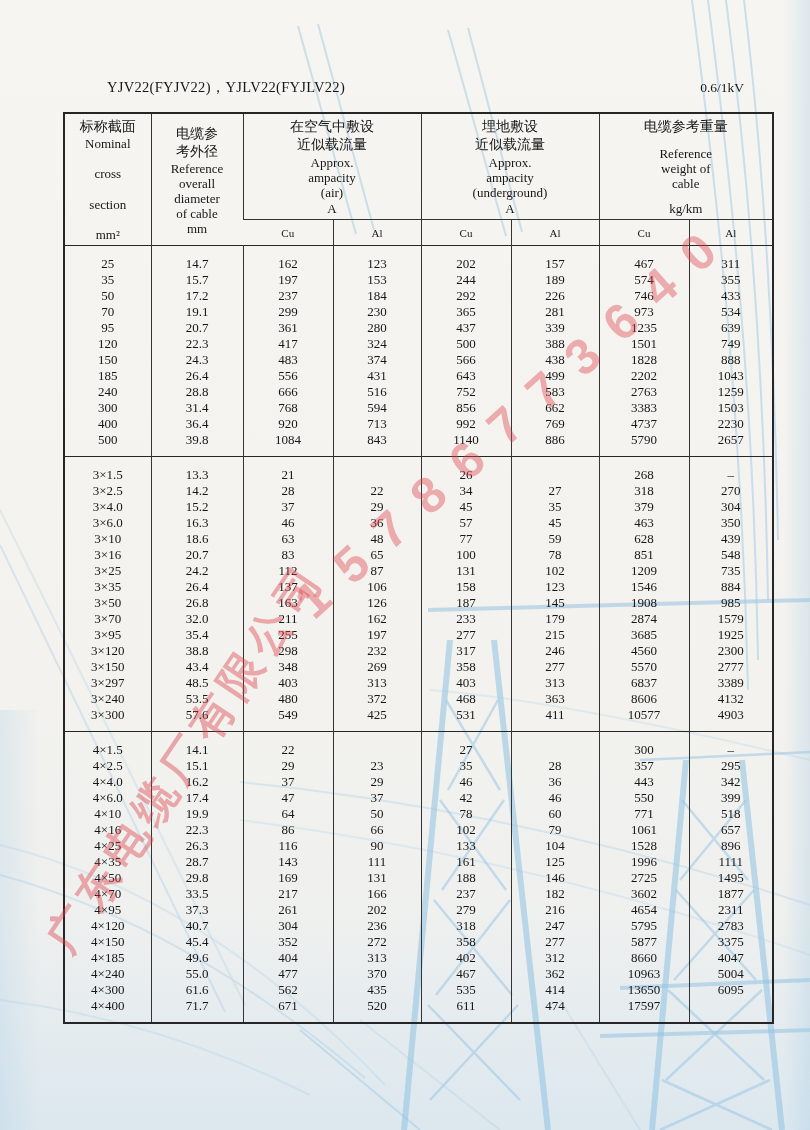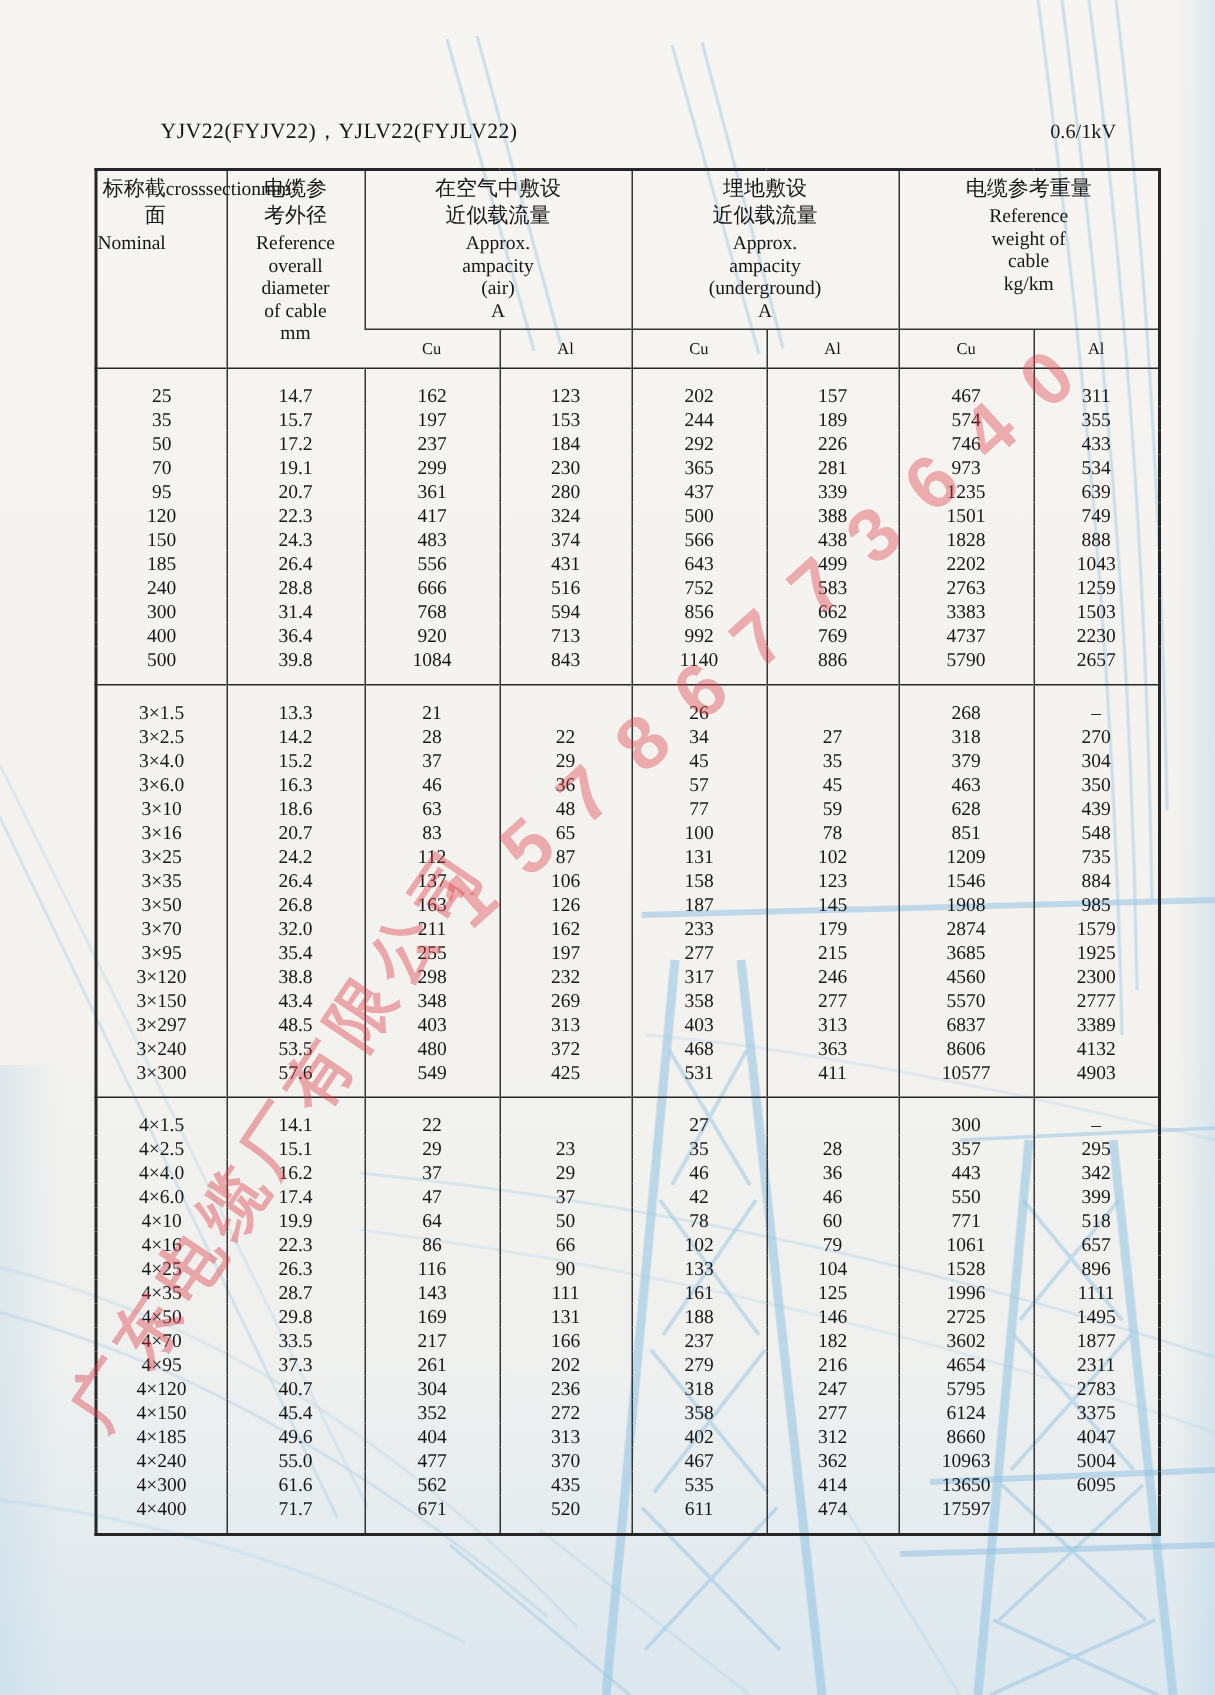--- a/index.html
+++ b/index.html
@@ -32,23 +32,23 @@
   .spec th:first-child,.spec td:first-child{border-left:none;}
   .spec thead tr.sub th{border-top:1px solid #343434;height:25px;font-size:11px;}
   .spec tbody{border-top:1.6px solid #262626;}
   .spec td{height:16px;font-size:13px;line-height:1;}
   .spec tbody tr:first-child td{padding-top:9px;}
   .spec tbody tr:last-child td{padding-bottom:9px;}
 
   .hzh{font-size:14px;line-height:18px;}
   .hen{font-size:13px;line-height:15px;}
   .hunit{font-size:13px;line-height:15px;}
-  .c1stack{height:124px;display:flex;flex-direction:row;justify-content:space-between;padding:4px 0 3px;text-align:right;}
-  .c2stack{height:124px;display:flex;flex-direction:column;justify-content:flex-start;padding:4px 0 3px;}
-  .gstack{height:98px;display:flex;flex-direction:column;padding:3px 0 2px;}
+  .c1stack{height:124px;display:flex;flex-direction:column;justify-content:space-between;padding:4px 0 3px;}
+  .c2stack{height:124px;display:flex;flex-direction:column;justify-content:center;padding:4px 0 3px;}
+  .gstack{height:98px;display:flex;flex-direction:column;justify-content:space-between;padding:3px 0 2px;}
 
   .note{position:absolute;left:63px;top:1028px;z-index:4;
     font-size:13.5px;font-style:italic;letter-spacing:.6px;color:#1c1c1c;}
 
   .wm{position:absolute;z-index:6;white-space:nowrap;pointer-events:none;
     font-family:"Liberation Sans","DejaVu Sans",sans-serif;}
   .wm-company{left:82px;top:905px;font-size:44px;font-weight:700;
     letter-spacing:7px;color:rgba(222,62,72,.42);
     transform:rotate(-56deg);transform-origin:0 100%;}
   .wm-phone{left:322px;top:572px;font-size:50px;font-weight:700;
@@ -606,21 +606,21 @@
           <td>5795</td>
           <td>2783</td>
         </tr>
         <tr>
           <td>4×150</td>
           <td>45.4</td>
           <td>352</td>
           <td>272</td>
           <td>358</td>
           <td>277</td>
-          <td>6124</td>
+          <td>5877</td>
           <td>3375</td>
         </tr>
         <tr>
           <td>4×185</td>
           <td>49.6</td>
           <td>404</td>
           <td>313</td>
           <td>402</td>
           <td>312</td>
           <td>8660</td>

